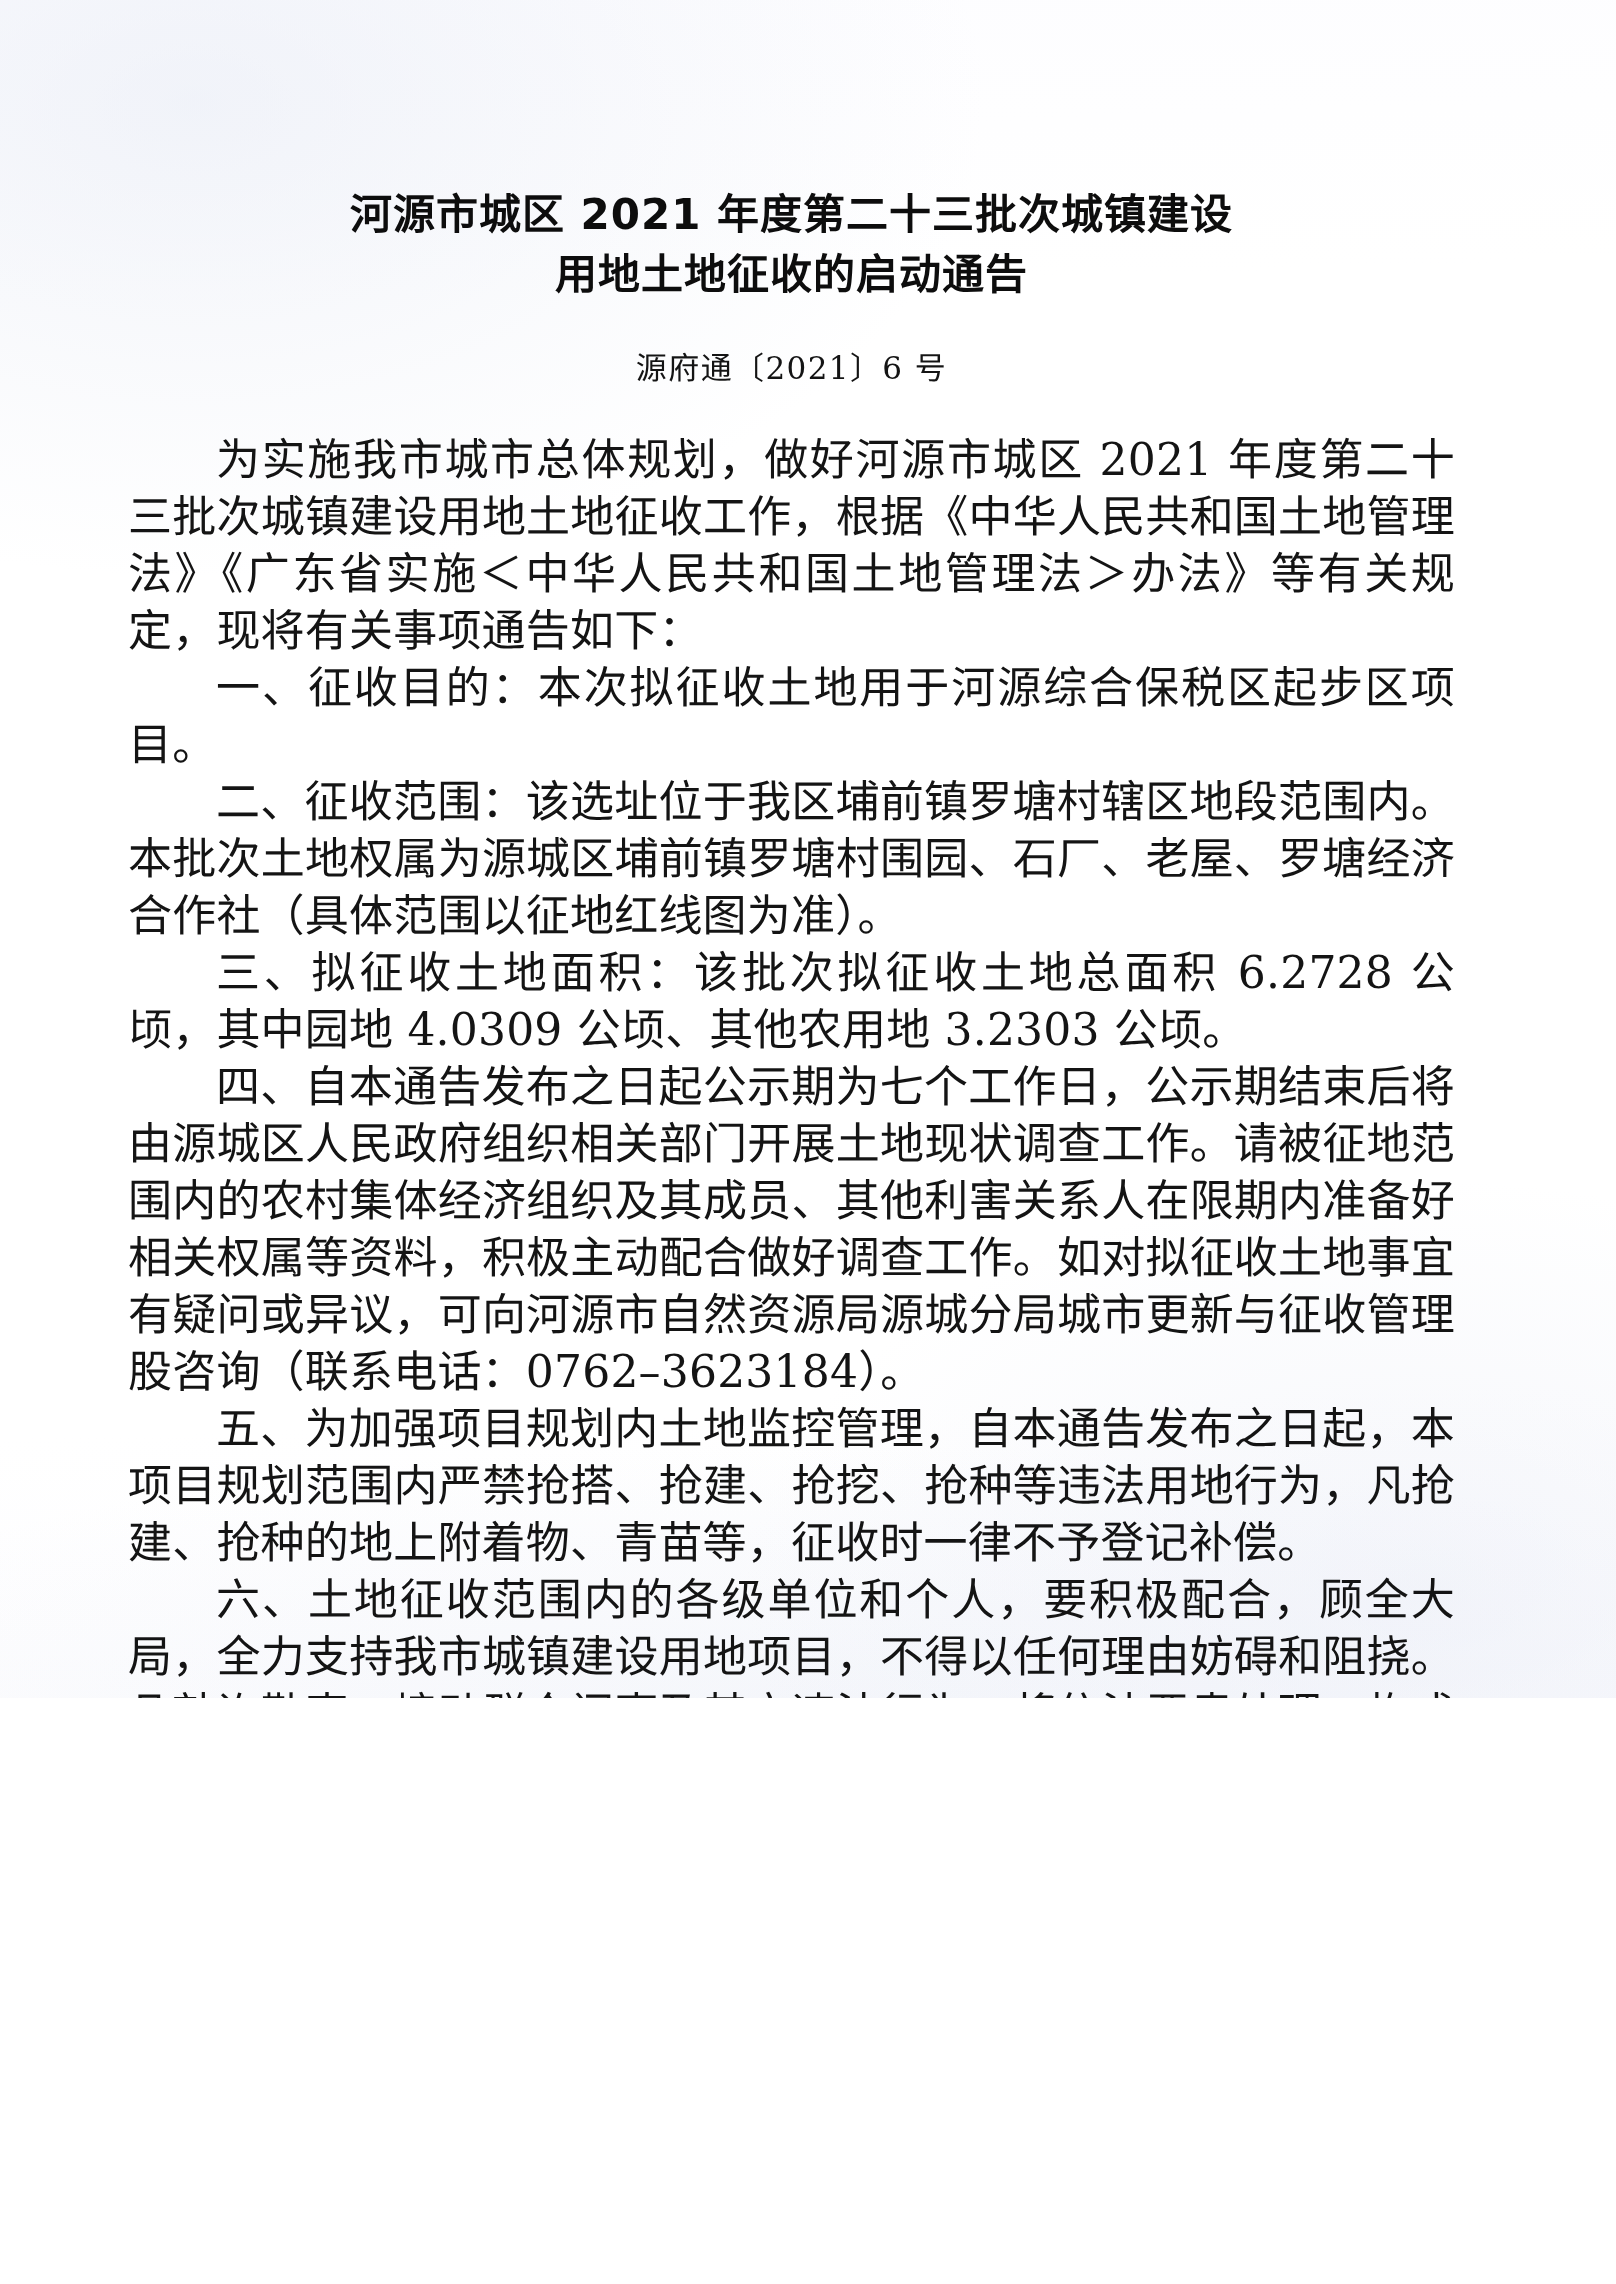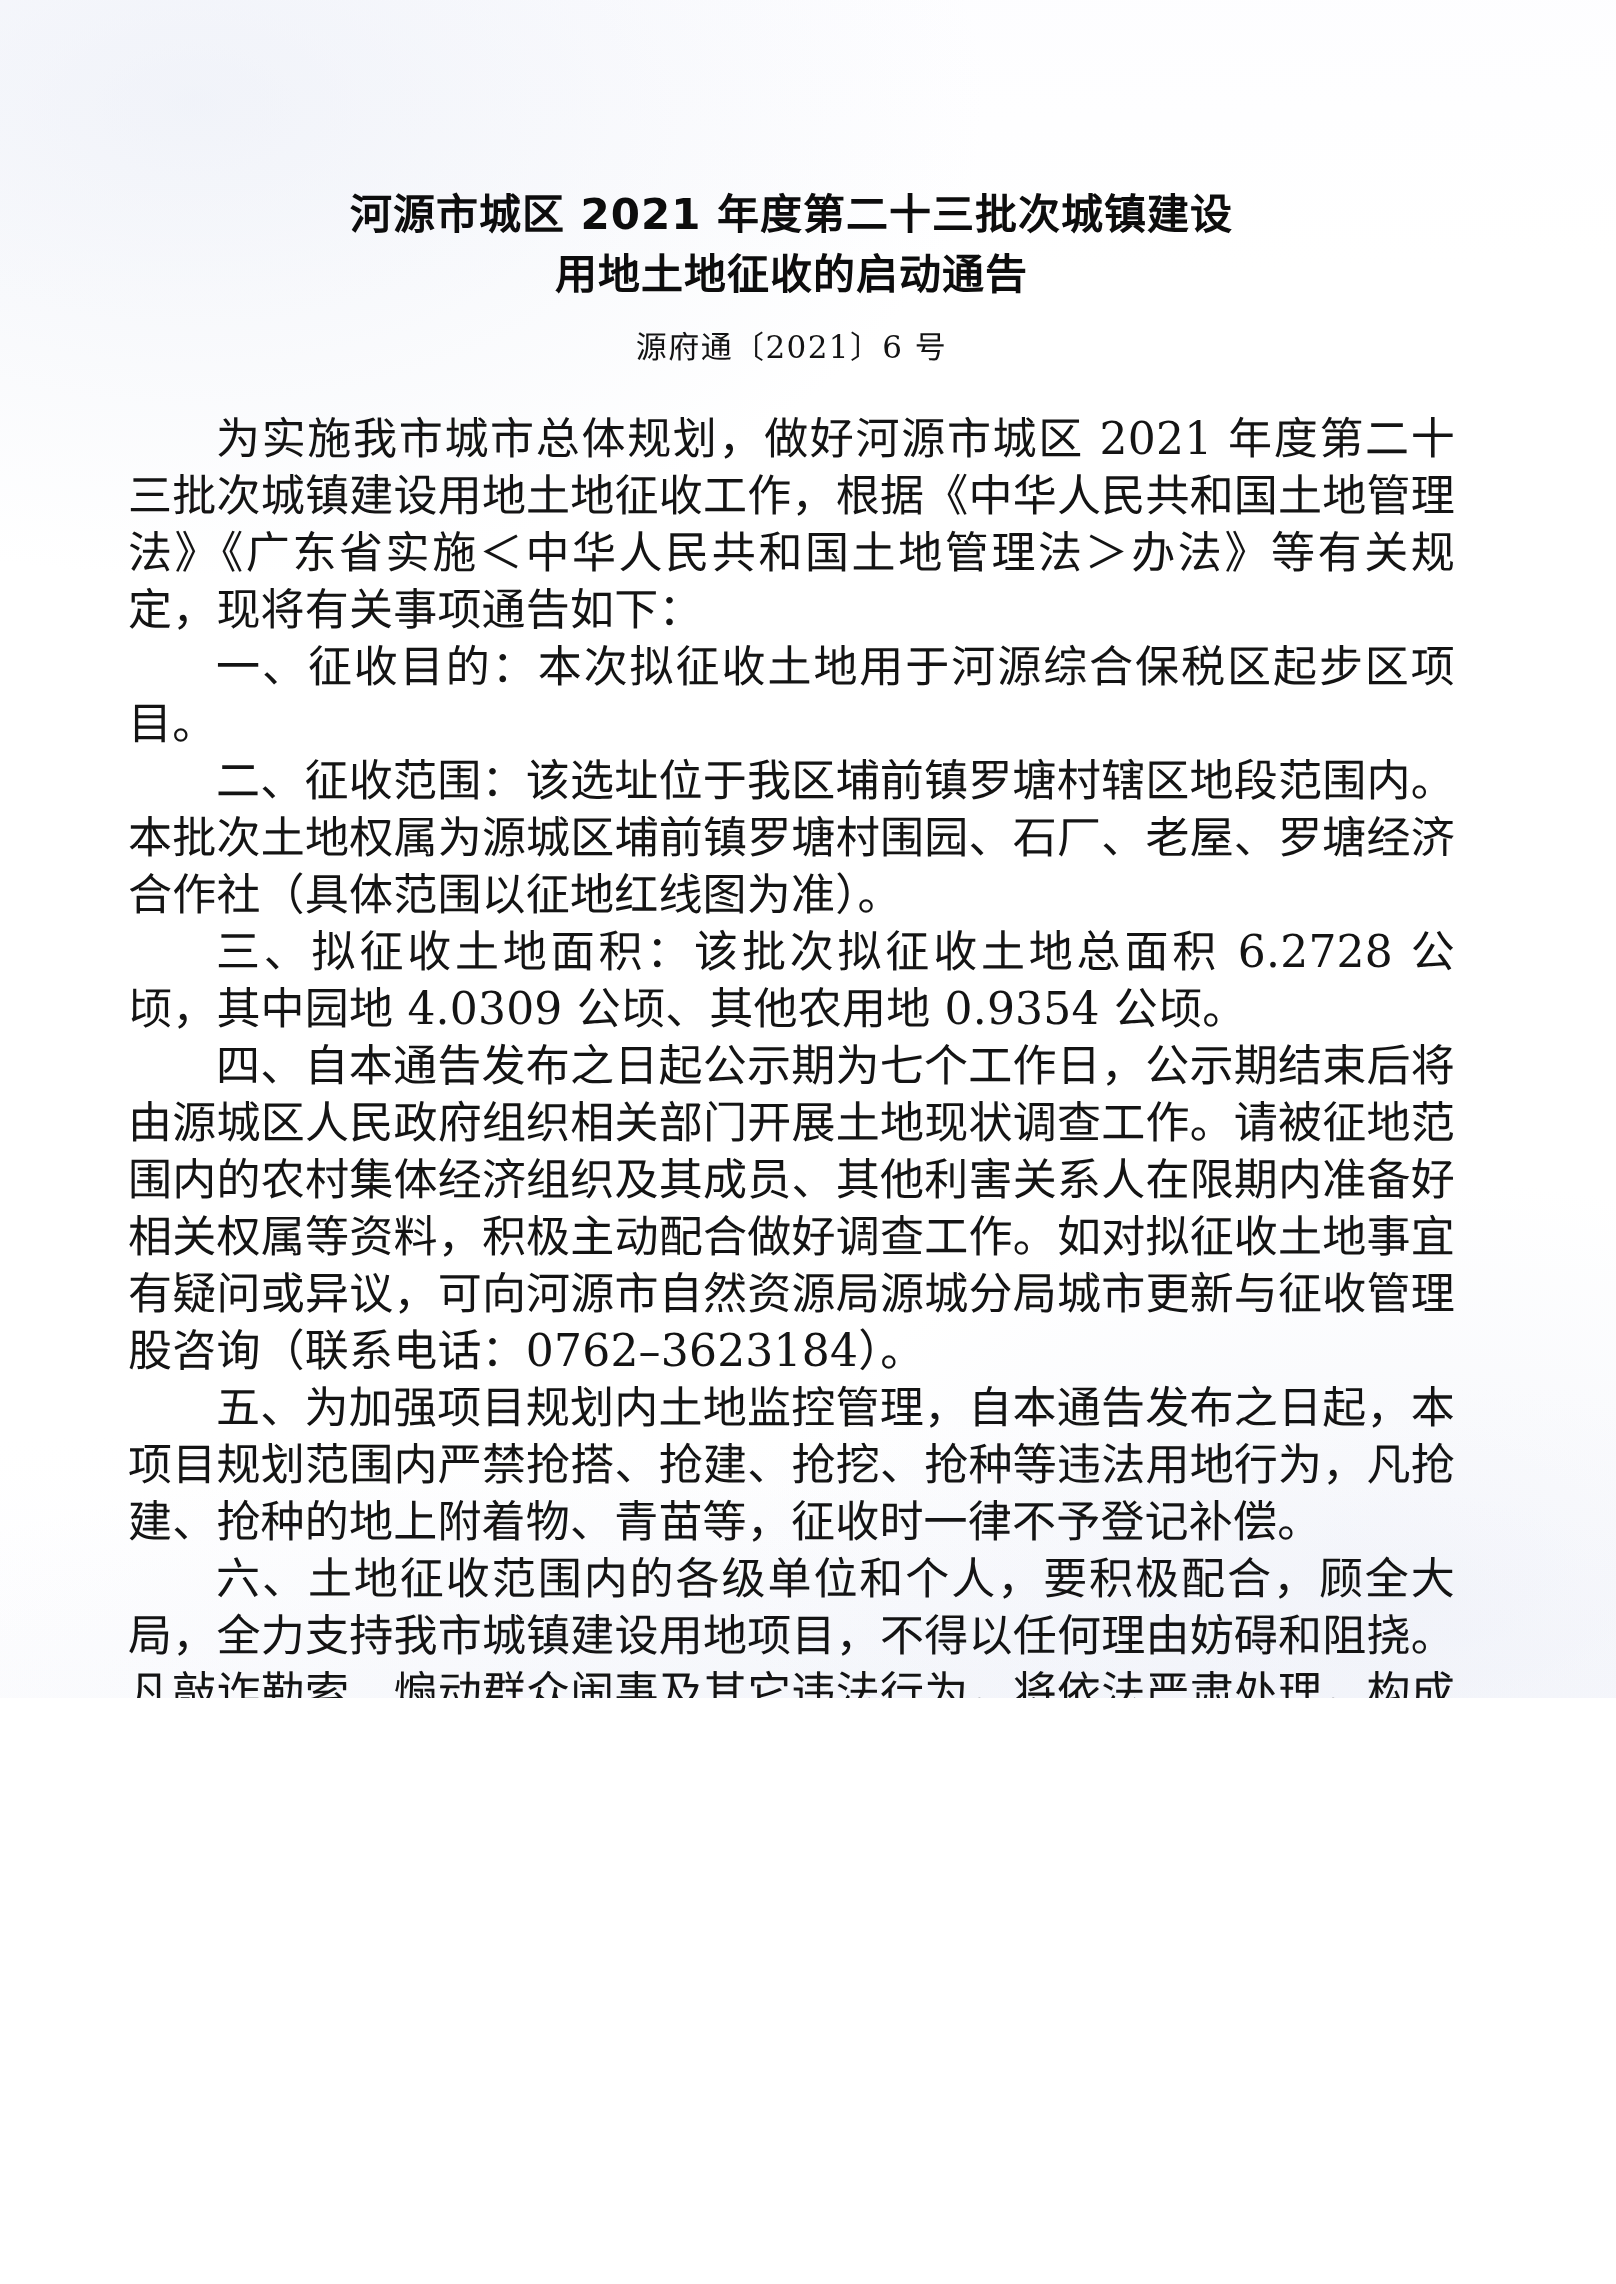--- a/index.html
+++ b/index.html
@@ -71,21 +71,21 @@
     font-weight: 700;
     font-size: 42px;
     line-height: 1.42;
     letter-spacing: 1px;
     color: #0d0d0d;
   }
   .doc-title .tline { display: block; }
 
   
   .doc-number {
-    margin-top: 22px;
+    margin-top: 43px;
     text-align: center;
     font-size: 31px;
     line-height: 1.4;
     letter-spacing: 1.4px;
     color: #141414;
   }
 
   
   .body-block { margin-top: 40px; }
 
@@ -203,21 +203,21 @@
       <span class="tline">河源市城区 2021 年度第二十三批次城镇建设</span>
       <span class="tline">用地土地征收的启动通告</span>
     </h1>
 
     <div class="doc-number">源府通〔2021〕6 号</div>
 
     <div class="body-block">
       <p class="para">为实施我市城市总体规划，做好河源市城区 2021 年度第二十三批次城镇建设用地土地征收工作，根据《中华人民共和国土地管理法》《广东省实施＜中华人民共和国土地管理法＞办法》等有关规定，现将有关事项通告如下：</p>
       <p class="para">一、征收目的：本次拟征收土地用于河源综合保税区起步区项目。</p>
       <p class="para">二、征收范围：该选址位于我区埔前镇罗塘村辖区地段范围内。本批次土地权属为源城区埔前镇罗塘村围园、石厂、老屋、罗塘经济合作社（具体范围以征地红线图为准）。</p>
-      <p class="para">三、拟征收土地面积：该批次拟征收土地总面积 6.2728 公顷，其中园地 4.0309 公顷、其他农用地 0.9354 公顷。</p>
+      <p class="para">三、拟征收土地面积：该批次拟征收土地总面积 6.2728 公顷，其中园地 4.0309 公顷、其他农用地 3.2303 公顷。</p>
       <p class="para">四、自本通告发布之日起公示期为七个工作日，公示期结束后将由源城区人民政府组织相关部门开展土地现状调查工作。请被征地范围内的农村集体经济组织及其成员、其他利害关系人在限期内准备好相关权属等资料，积极主动配合做好调查工作。如对拟征收土地事宜有疑问或异议，可向河源市自然资源局源城分局城市更新与征收管理股咨询（联系电话：0762–3623184）。</p>
       <p class="para">五、为加强项目规划内土地监控管理，自本通告发布之日起，本项目规划范围内严禁抢搭、抢建、抢挖、抢种等违法用地行为，凡抢建、抢种的地上附着物、青苗等，征收时一律不予登记补偿。</p>
       <p class="para">六、土地征收范围内的各级单位和个人，要积极配合，顾全大局，全力支持我市城镇建设用地项目，不得以任何理由妨碍和阻挠。凡敲诈勒索、煽动群众闹事及其它违法行为，将依法严肃处理，构成犯罪的，由司法机关依法追究刑事责任。</p>
       <p class="para">特此通告。</p>
     </div>
 
 
   </div>
 
   <div id="sign-zone">

